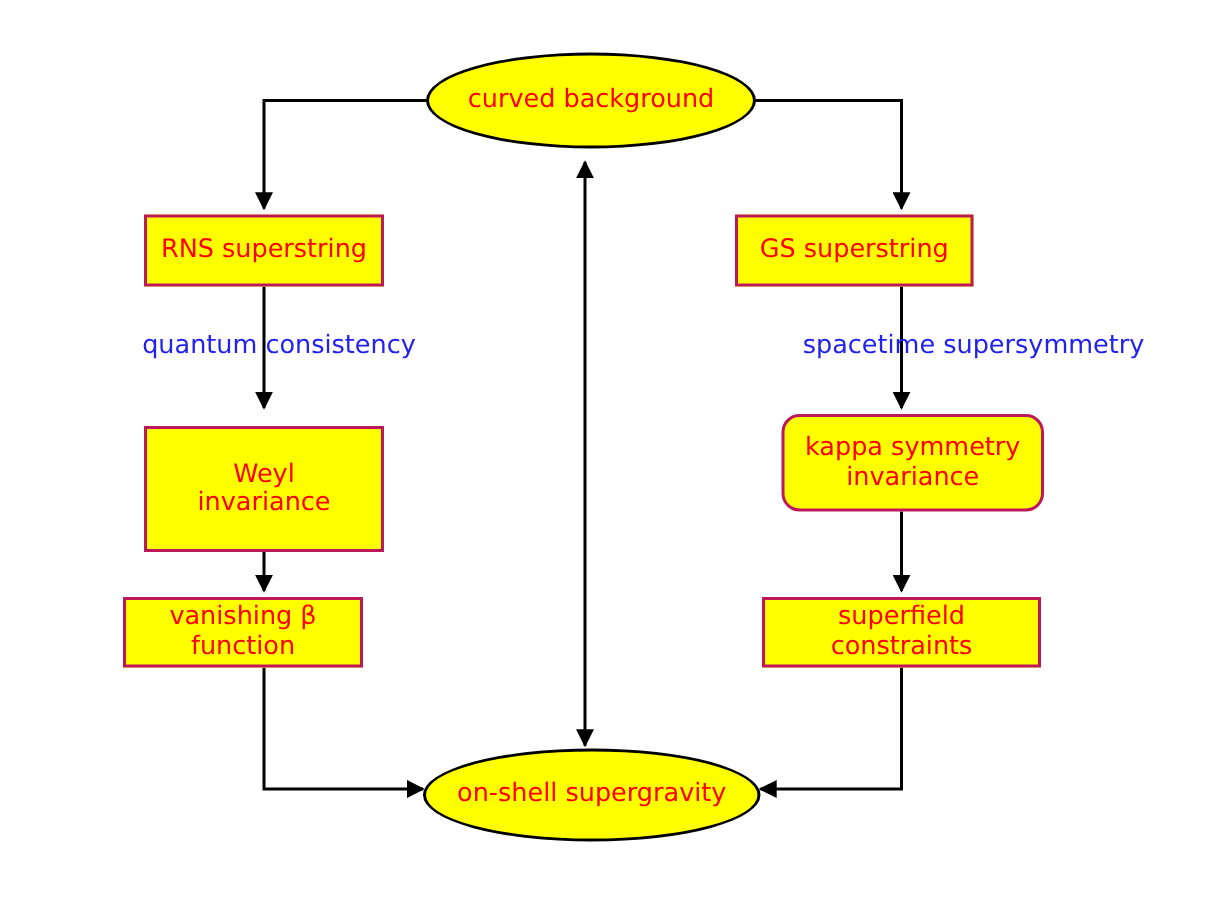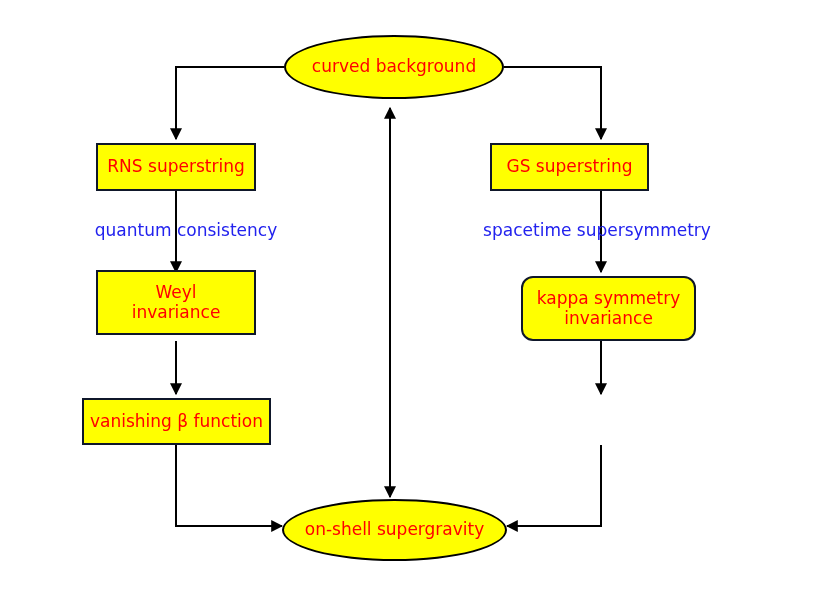--- a/index.html
+++ b/index.html
@@ -31,21 +31,21 @@
     box-sizing: border-box;
     display: flex;
     align-items: center;
     justify-content: center;
     text-align: center;
     background: #FFFF00;
     color: #FF0000;
     line-height: 1.14;
   }
   .node-box {
-    border: 2px solid #0f172a;
+    border: 2px solid #be185d;
     font-size: 17px;
   }
   .node-ellipse {
     border: 2.5px solid #000000;
     border-radius: 50%;
     font-size: 17px;
   }
   .node-label {
     display: block;
     white-space: pre-line;
@@ -100,40 +100,43 @@
   </div>
 
   <div class="node node-box" style="left:96px; top:143px; width:160px; height:48px;">
     <span class="node-label">RNS superstring</span>
   </div>
 
   <div class="node node-box" style="left:490px; top:143px; width:159px; height:48px;">
     <span class="node-label">GS superstring</span>
   </div>
 
-  <div class="node node-box" style="left:96px; top:270px; width:160px; height:65px;">
+  <div class="node node-box" style="left:96px; top:284px; width:160px; height:84px;">
     <span class="node-label">Weyl
 invariance</span>
   </div>
 
   <div class="node node-box" style="left:521px; top:276px; width:175px; height:65px;border-radius:12px;">
     <span class="node-label">kappa symmetry
 invariance</span>
   </div>
 
-  <div class="node node-box" style="left:82px; top:398px; width:189px; height:47px;">
+  <div class="node node-box" style="left:82px; top:398px; width:160px; height:47px;">
     <span class="node-label">vanishing β function</span>
   </div>
 
+  <div class="node node-box" style="left:508px; top:398px; width:186px; height:47px;">
+    <span class="node-label">superfield constraints</span>
+  </div>
 
   <div class="node node-ellipse" style="left:282px; top:499px; width:225px; height:62px;">
     <span class="node-label">on-shell supergravity</span>
   </div>
 
   <div class="edge-label" style="left:186px; top:220px;">
     <span>quantum consistency</span>
   </div>
 
-  <div class="edge-label" style="left:597px; top:220px;">
+  <div class="edge-label" style="left:649px; top:220px;">
     <span>spacetime supersymmetry</span>
   </div>
 
 </div>
 
 </body></html>

